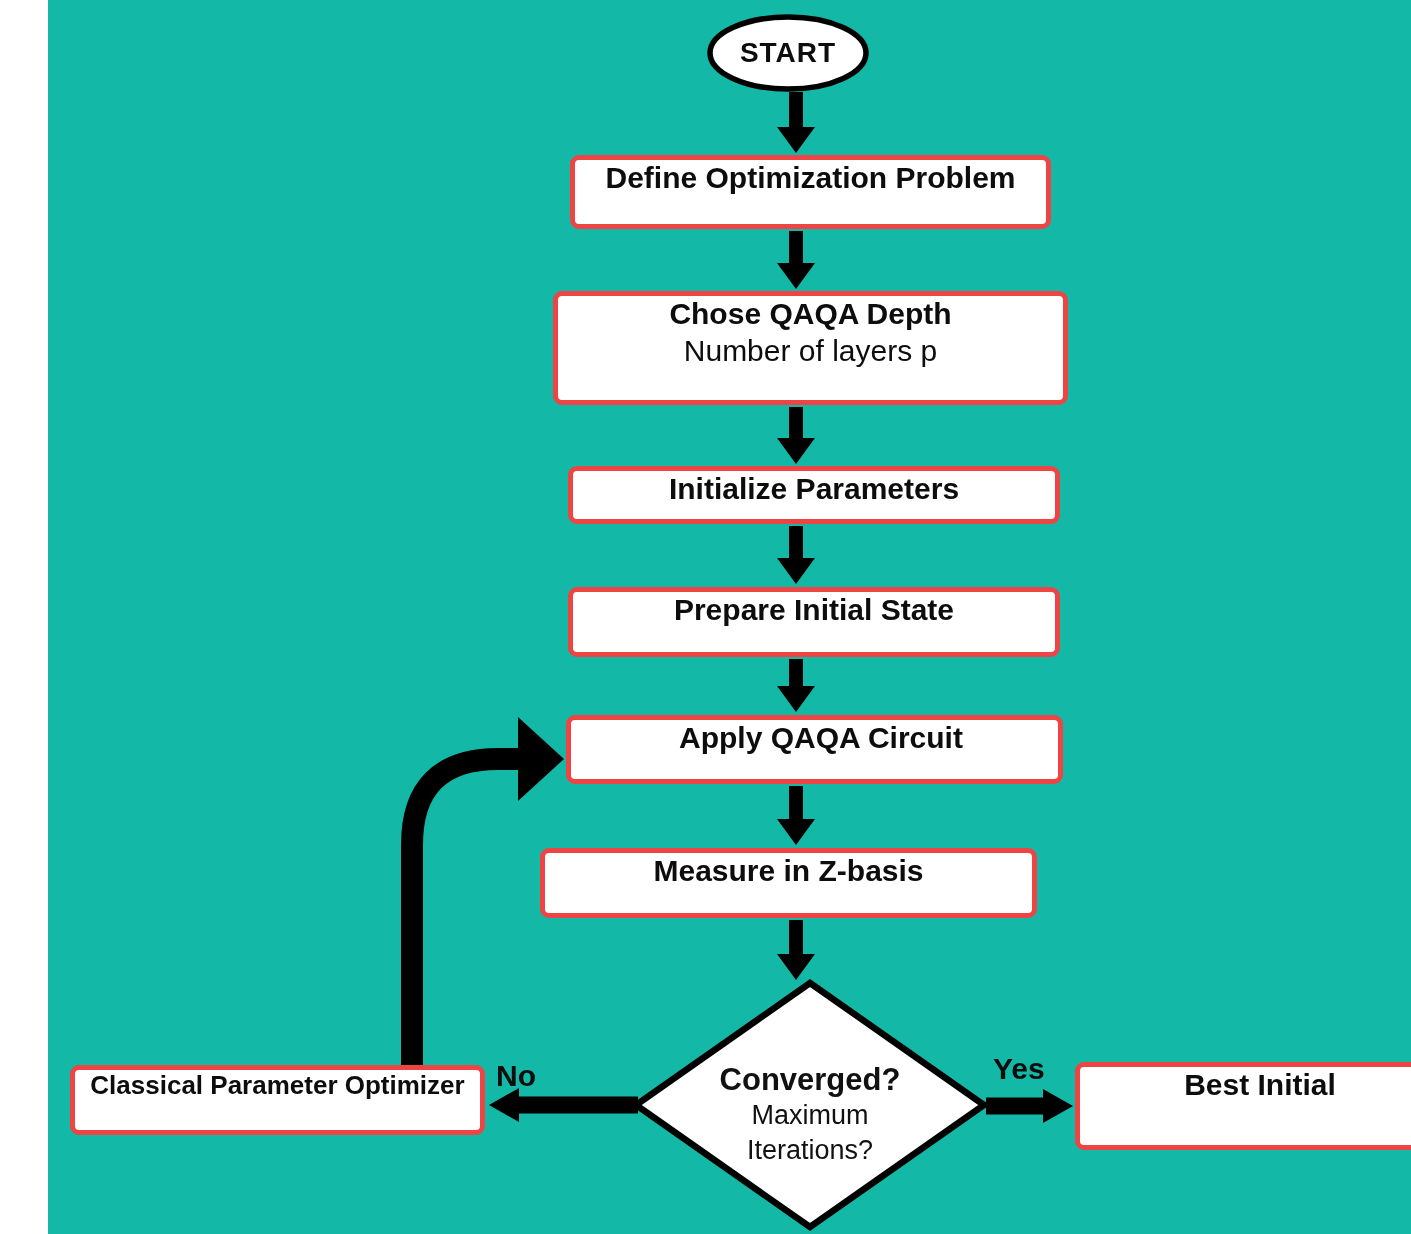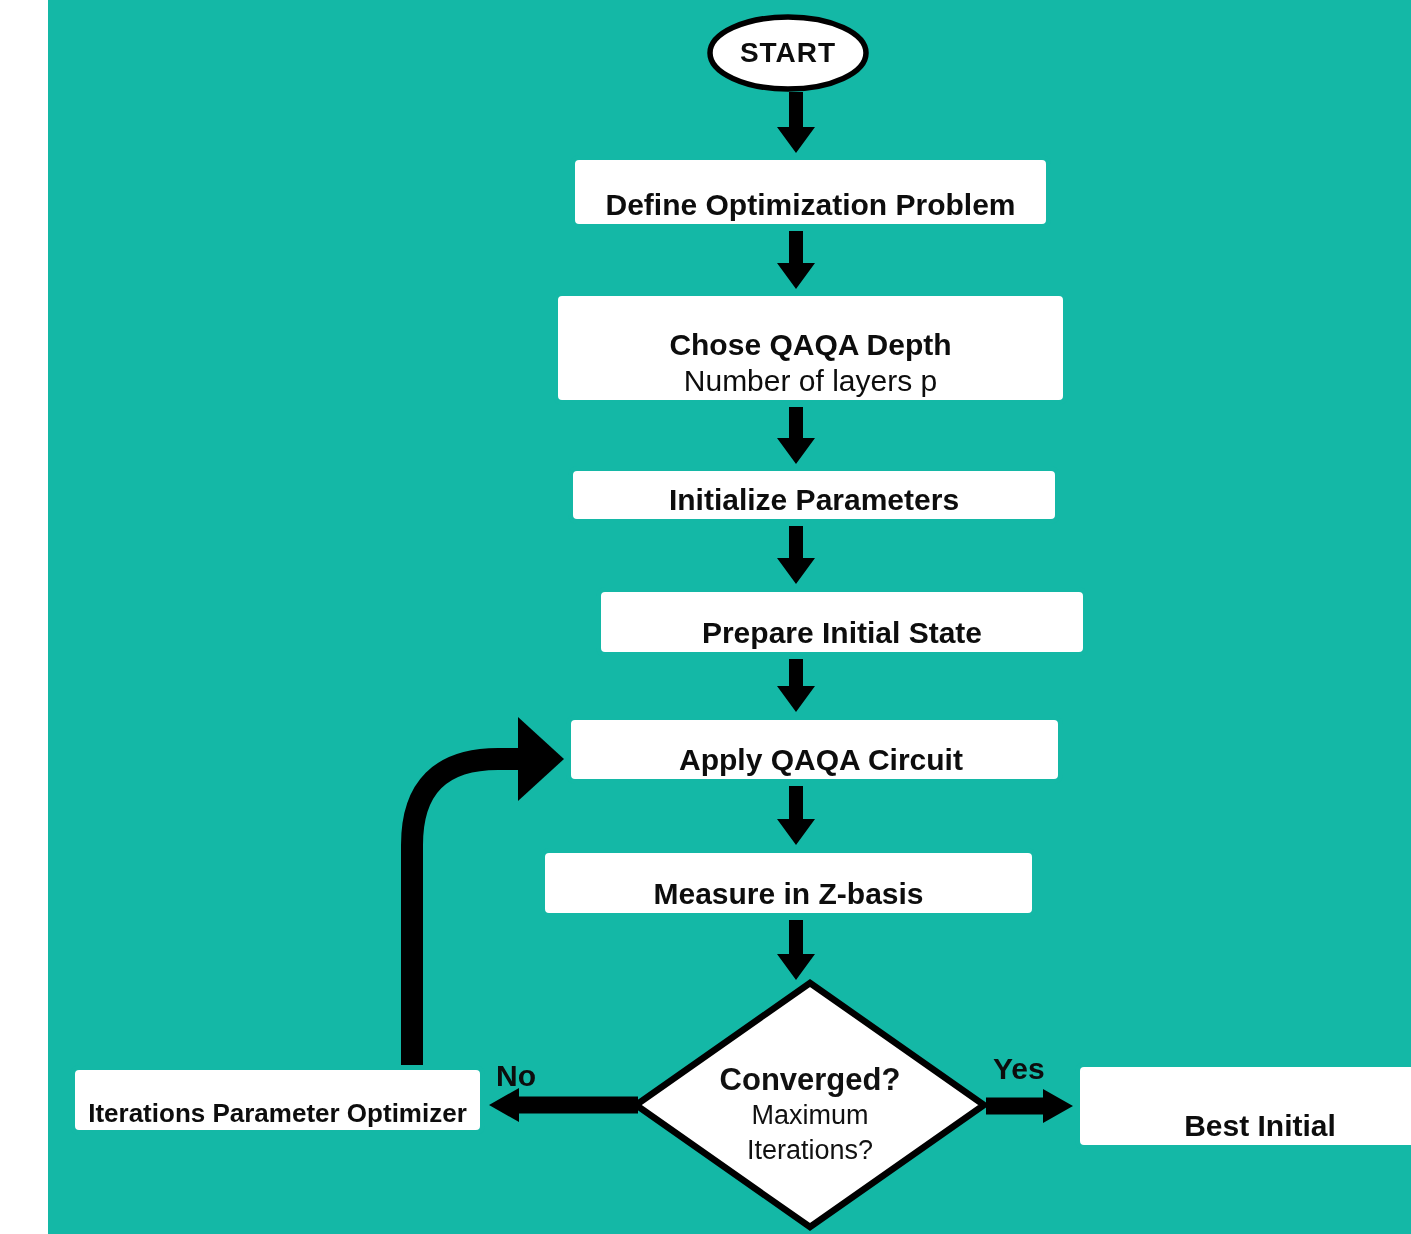--- a/index.html
+++ b/index.html
@@ -20,26 +20,26 @@
     position: absolute;
     left: 0;
     top: 0;
     width: 1411px;
     height: 1234px;
   }
   .flow-box {
     position: absolute;
     box-sizing: border-box;
     background: #ffffff;
-    border: 5px solid #14b8a6;
+    border: 5px solid #ef4444;
     border-radius: 9px;
     display: flex;
     flex-direction: column;
     align-items: center;
-    justify-content: flex-end;
+    justify-content: flex-start;
     text-align: center;
     color: #0d0d0d;
     line-height: 1.22;
   }
   .flow-box .main-label {
     font-weight: bold;
     font-size: 30px;
     white-space: nowrap;
   }
   .flow-box .sub-label {
@@ -126,21 +126,21 @@
 
   <div class="flow-box" style="left:505px; top:291px; width:515px; height:114px;">
     <span class="main-label">Chose QAQA Depth</span>
     <span class="sub-label">Number of layers p</span>
   </div>
 
   <div class="flow-box" style="left:520px; top:466px; width:492px; height:58px;">
     <span class="main-label">Initialize Parameters</span>
   </div>
 
-  <div class="flow-box" style="left:548px; top:587px; width:492px; height:70px;">
+  <div class="flow-box" style="left:520px; top:587px; width:492px; height:70px;">
     <span class="main-label">Prepare Initial State</span>
   </div>
 
   <div class="flow-box" style="left:518px; top:715px; width:497px; height:69px;padding-left:13px;">
     <span class="main-label">Apply QAQA Circuit</span>
   </div>
 
   <div class="flow-box" style="left:492px; top:848px; width:497px; height:70px;">
     <span class="main-label">Measure in Z-basis</span>
   </div>
@@ -149,20 +149,20 @@
     <span class="decision-label">Converged?</span>
     <span class="decision-subline">Maximum</span>
     <span class="decision-subline">Iterations?</span>
   </div>
 
   <div class="branch-label" style="left:448px; top:1059px; width:70px;">No</div>
 
   <div class="branch-label" style="left:945px; top:1052px; width:72px;">Yes</div>
 
   <div class="flow-box classical-box" style="left:22px; top:1065px; width:415px; height:70px;">
-    <span class="main-label">Iterations Parameter Optimizer</span>
+    <span class="main-label">Classical Parameter Optimizer</span>
   </div>
 
   <div class="flow-box best-box" style="left:1027px; top:1062px; width:370px; height:88px;">
     <span class="main-label">Best Initial</span>
   </div>
 
 </div>
 
 </body></html>

